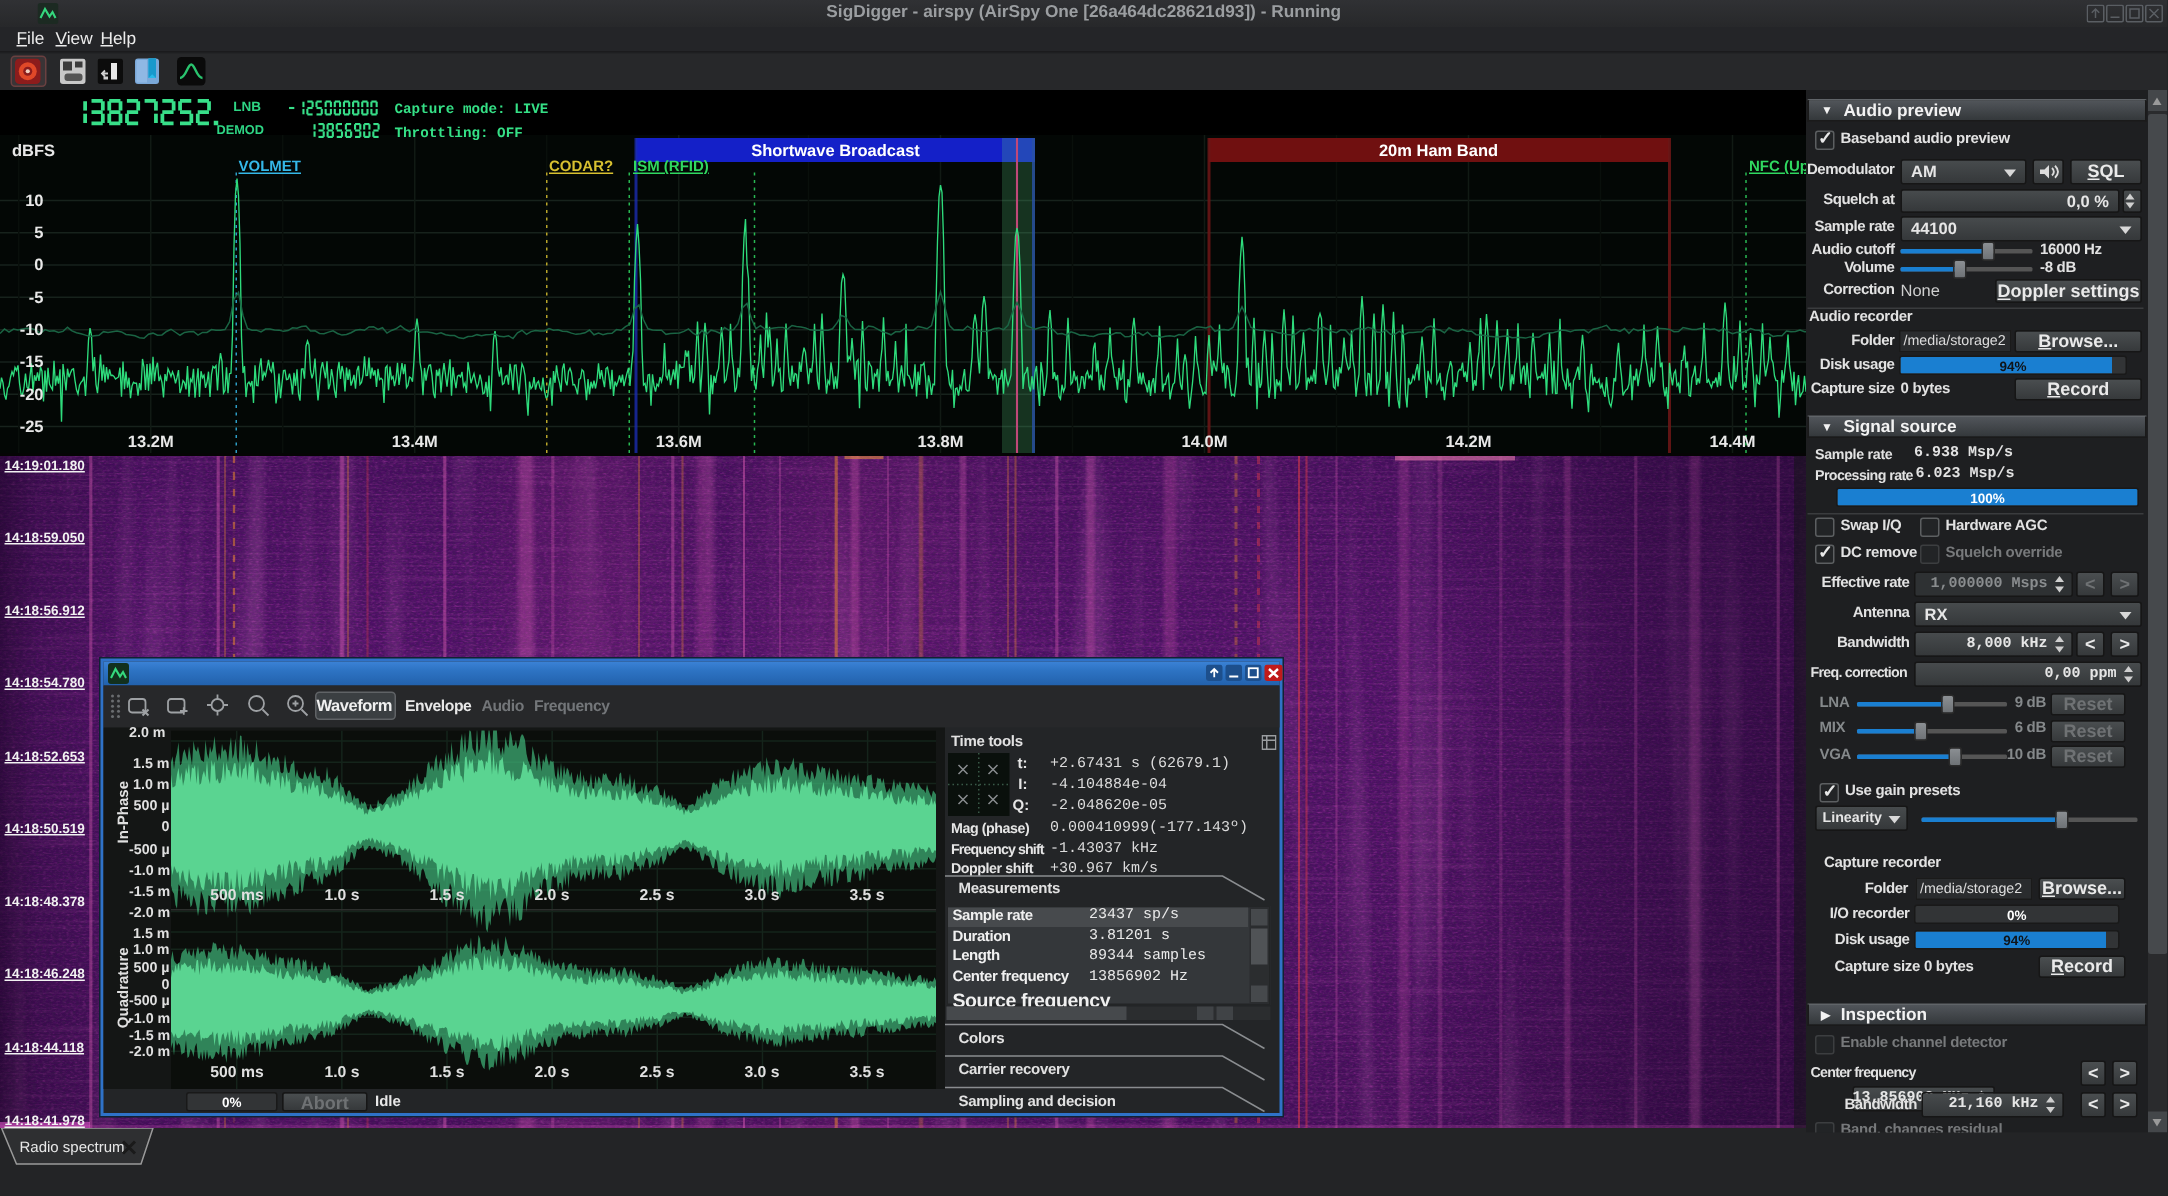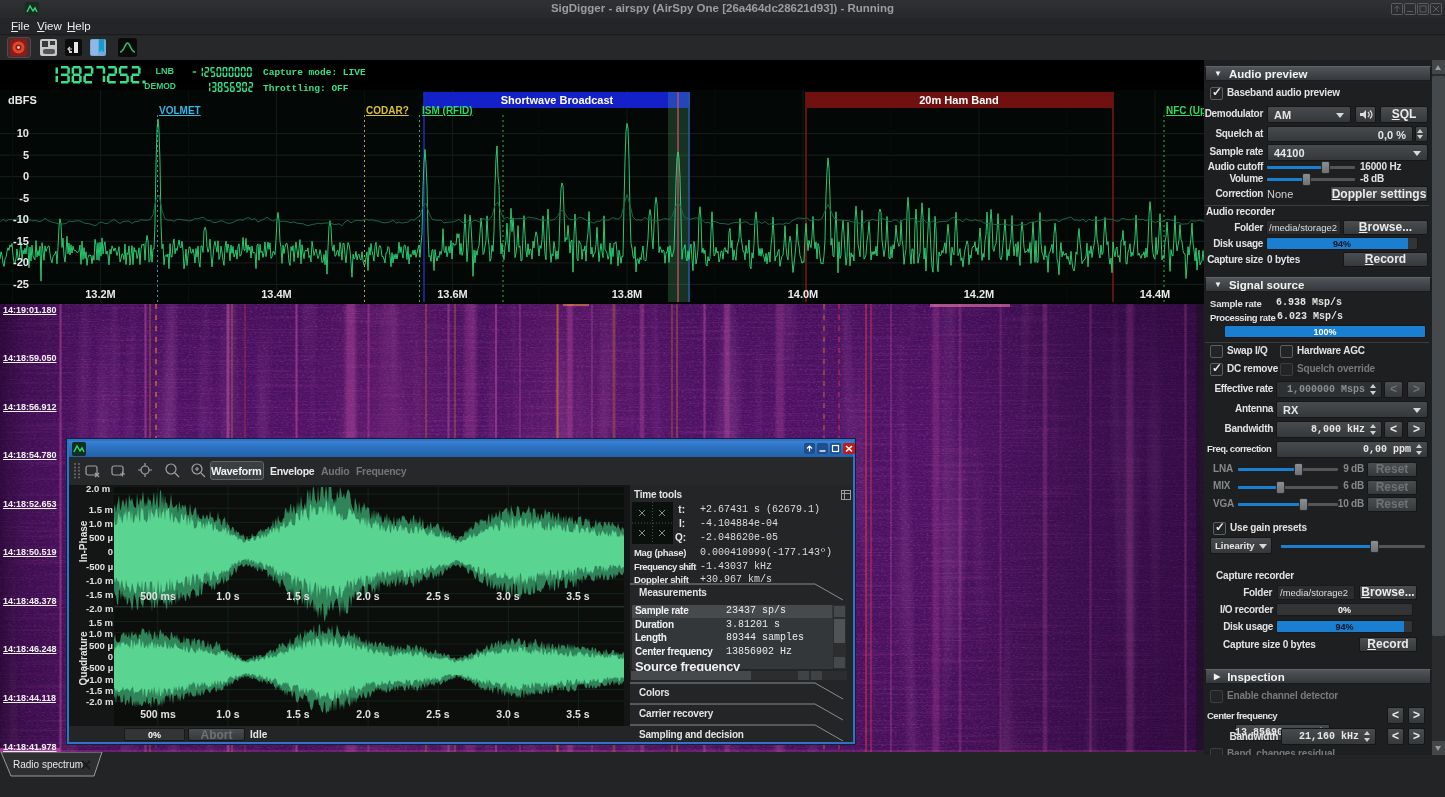--- a/index.html
+++ b/index.html
@@ -348,21 +348,21 @@
     <div style="position:absolute;left:0px;top:444px;width:60px;height:4px;background:rgba(235,90,210,0.55)"></div>
     <div style="position:absolute;left:0px;top:446px;width:1204px;height:2px;background:rgba(220,80,190,0.22)"></div>
     <div style="position:absolute;left:1196px;top:0;width:8px;height:448px;background:rgba(20,20,24,0.55)"></div>
   </div>
 <div class="abs" style="left:3px;top:304.5px;font-size:9px;font-weight:600;color:#f2f2f2;text-decoration:underline">14:19:01.180</div>
 <div class="abs" style="left:3px;top:353.1px;font-size:9px;font-weight:600;color:#f2f2f2;text-decoration:underline">14:18:59.050</div>
 <div class="abs" style="left:3px;top:401.6px;font-size:9px;font-weight:600;color:#f2f2f2;text-decoration:underline">14:18:56.912</div>
 <div class="abs" style="left:3px;top:450.1px;font-size:9px;font-weight:600;color:#f2f2f2;text-decoration:underline">14:18:54.780</div>
 <div class="abs" style="left:3px;top:498.7px;font-size:9px;font-weight:600;color:#f2f2f2;text-decoration:underline">14:18:52.653</div>
 <div class="abs" style="left:3px;top:547.2px;font-size:9px;font-weight:600;color:#f2f2f2;text-decoration:underline">14:18:50.519</div>
-<div class="abs" style="left:3px;top:595.8px;font-size:9px;font-weight:600;color:#f2f2f2;text-decoration:underline">14:18:48.378</div>
+<div class="abs" style="left:3px;top:595.8px;font-size:9px;font-weight:600;color:#f2f2f2;">14:18:48.378</div>
 <div class="abs" style="left:3px;top:644.3px;font-size:9px;font-weight:600;color:#f2f2f2;text-decoration:underline">14:18:46.248</div>
 <div class="abs" style="left:3px;top:692.9px;font-size:9px;font-weight:600;color:#f2f2f2;text-decoration:underline">14:18:44.118</div>
 <div class="abs" style="left:3px;top:741.5px;font-size:9px;font-weight:600;color:#f2f2f2;text-decoration:underline">14:18:41.978</div>
 <div class="abs" style="left:0;top:752px;width:1445px;height:45px;background:#232426">
  <svg class="abs" style="left:0;top:0" width="160" height="26">
   <path d="M1 0 L102 0 L94 24 L11 24 Z" fill="#2e2f31" stroke="#9a9a9a" stroke-width="1"></path>
   <text x="13" y="16" fill="#e8e8e8" font-size="10">Radio spectrum</text>
   <path d="M82 9 L90 17 M90 9 L82 17" stroke="#1a1a1a" stroke-width="2"></path>
  </svg>
 </div>

